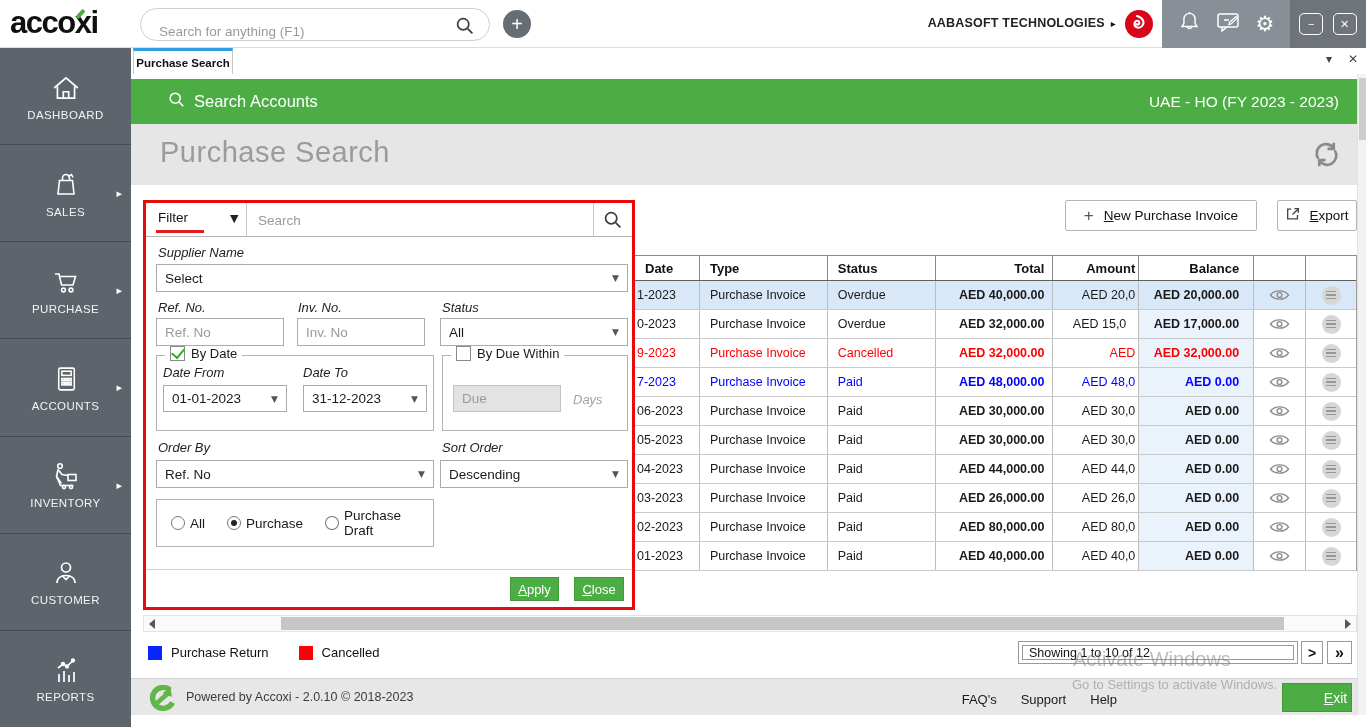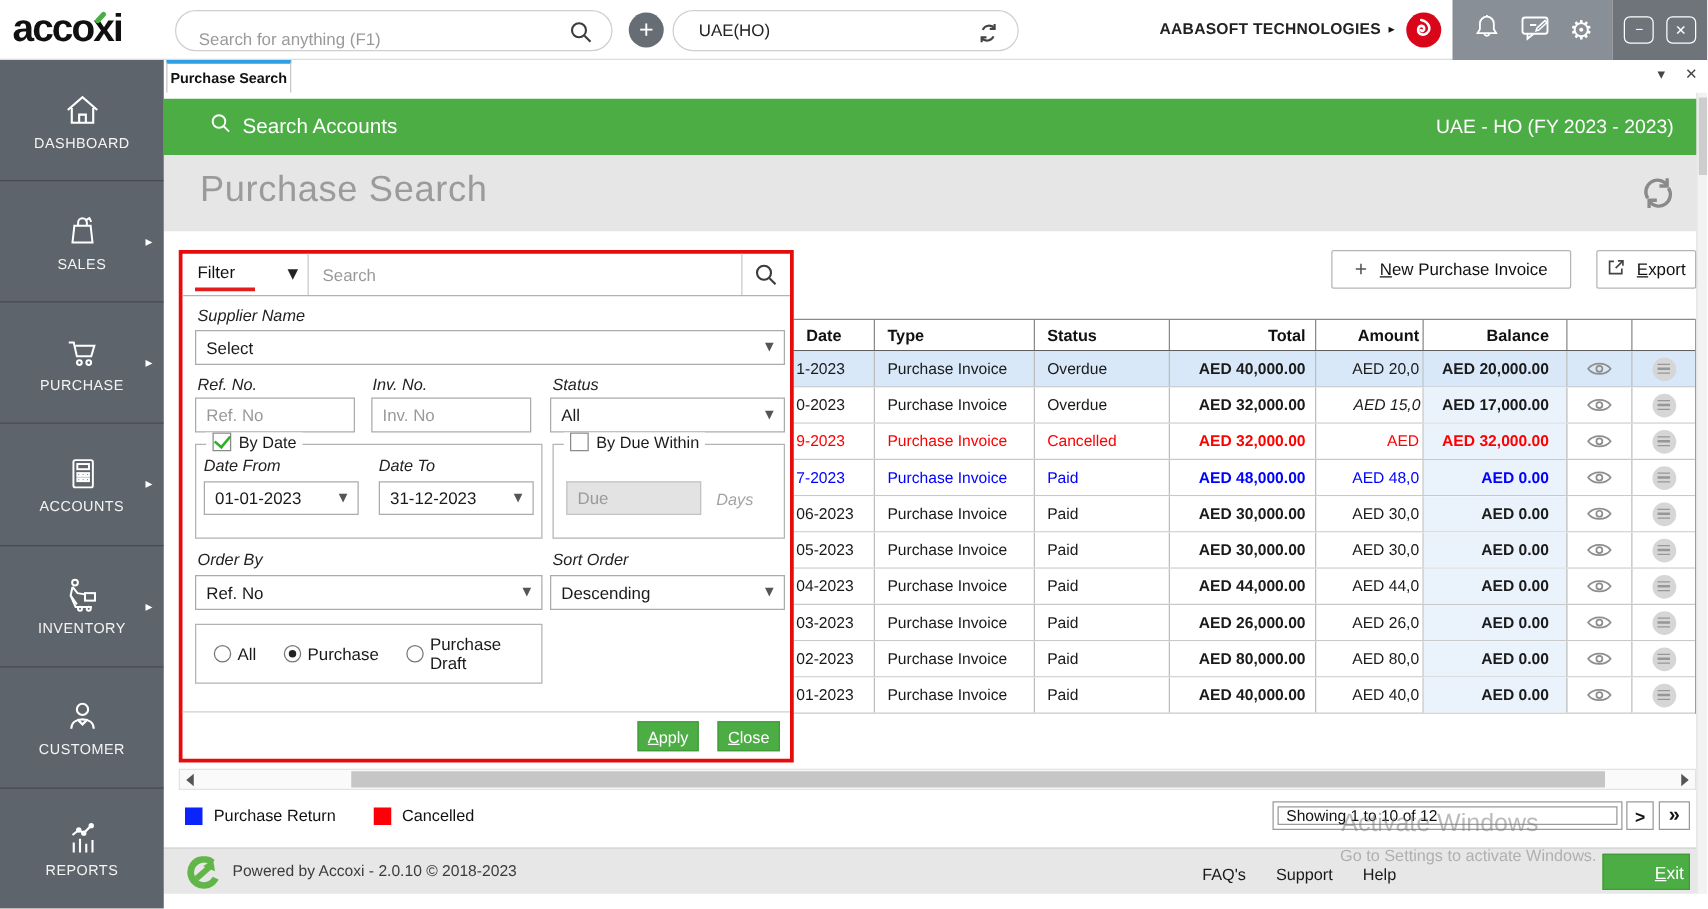--- a/index.html
+++ b/index.html
@@ -146,31 +146,20 @@
       <span class="pill-ico-right">
         <svg width="20" height="20" viewBox="0 0 20 20">
             <circle cx="8.2" cy="8.2" r="5.6" fill="none" stroke="#3c3c3c" stroke-width="1.7"></circle>
             <line x1="12.6" y1="12.6" x2="17.4" y2="17.4" stroke="#3c3c3c" stroke-width="1.7"></line>
           </svg>
       </span>
     </div>
     <div class="plus-btn">
         <span>+</span>
       </div>
-    <div class="pill org-pill">
-      <span>UAE(HO)</span>
-      <span class="pill-ico-right" style="top:8px;">
-        <svg width="19" height="19" viewBox="0 0 22 22" fill="none" stroke="#444" stroke-width="2">
-            <path d="M6 8 A6.5 6.5 0 0 1 17 6.5"></path>
-            <path d="M16 14 A6.5 6.5 0 0 1 5 15.5"></path>
-            <path d="M17 2.5v4.5h-4.5" fill="none"></path>
-            <path d="M5 19.5V15h4.5" fill="none"></path>
-          </svg>
-      </span>
-    </div>
     <div class="company">
       <span>AABASOFT TECHNOLOGIES</span>
       <span class="caret" style="font-family:'DejaVu Sans',sans-serif;">▸</span>
     </div>
     <div class="avatar">
       <svg width="30" height="30" viewBox="0 0 30 30">
           <circle cx="15" cy="15" r="14" fill="#d9061a"></circle>
           <path d="M13 7 c6 1.5 8.5 7 4.5 10.5 c-3.2 2.6 -8 .5 -6.8 -3.8 c.8 -2.6 4 -2.6 4.6 -.4 c.5 2 -1.6 3 -2.6 1.8" fill="none" stroke="#fff" stroke-width="2.1" stroke-linecap="round"></path>
         </svg>
     </div>
@@ -367,21 +356,21 @@
             <i></i>
             <i></i>
           </span>
         </div>
       </div>
       <div class="trow ">
         <div class="td al " style="width: 140px; padding-left: 77px;">0-2023</div>
         <div class="td al " style="width: 128px; padding-left: 10px;">Purchase Invoice</div>
         <div class="td al " style="width: 108px; padding-left: 10px;">Overdue</div>
         <div class="td ar c-tot" style="width: 118px; padding-right: 8px;">AED 32,000.00</div>
-        <div class="td ar " style="width: 86px; padding-right: 2px; font-style: italic;">AED 15,0</div>
+        <div class="td ar " style="width: 86px; padding-right: 12px;">AED 15,0</div>
         <div class="td ar c-bal" style="width: 115px; padding-right: 14px;">AED 17,000.00</div>
         <div class="td ac" style="width: 52px;">
           <svg width="21" height="14" viewBox="0 0 21 14">
             <path d="M1.5 7 C5.5 1.5, 15.5 1.5, 19.5 7 C15.5 12.5, 5.5 12.5, 1.5 7 Z" fill="none" stroke="#8e8e8e" stroke-width="1.4"></path>
             <circle cx="10.5" cy="7" r="2.4" fill="none" stroke="#8e8e8e" stroke-width="1.4"></circle>
           </svg>
         </div>
         <div class="td ac" style="width: 50px;">
           <span class="menu-dot">
             <i></i>

